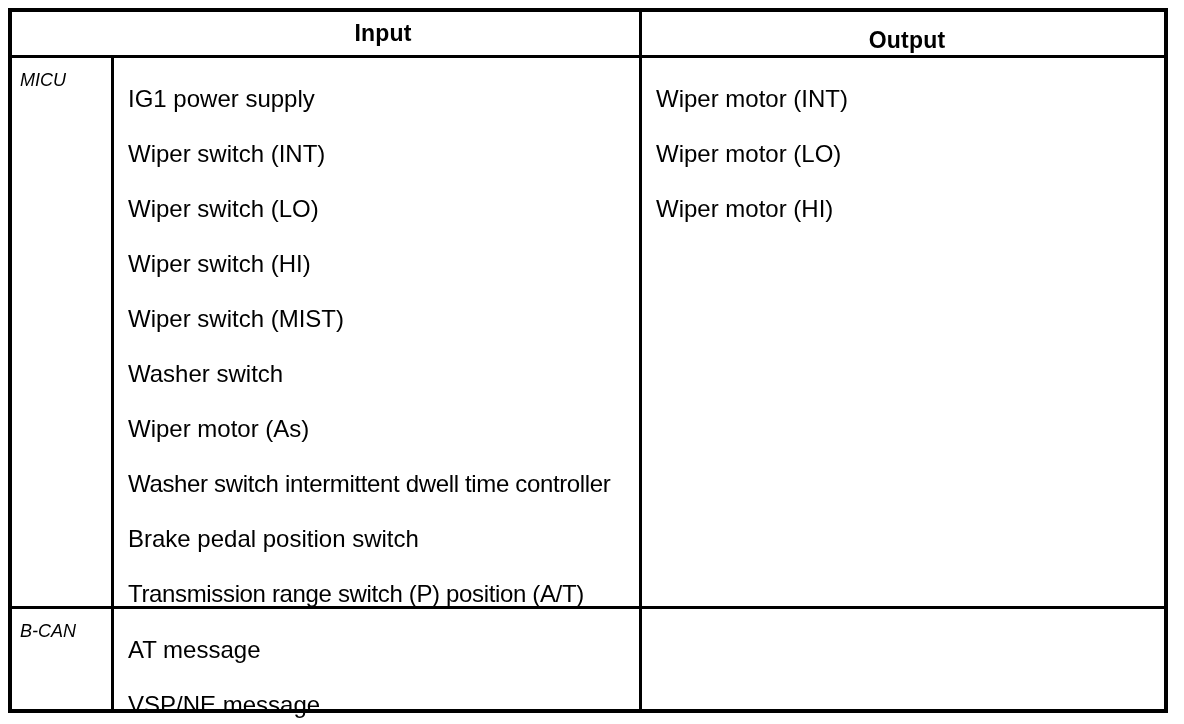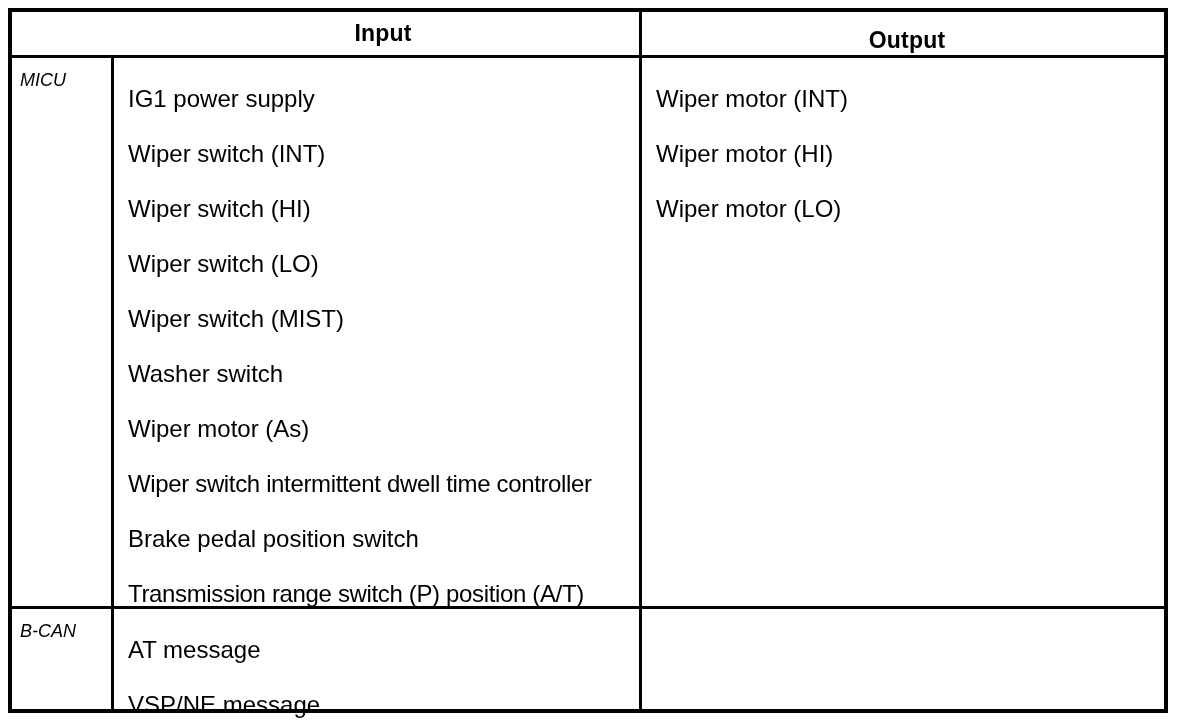--- a/index.html
+++ b/index.html
@@ -183,35 +183,35 @@
     </div>
 
     <div class="section section-micu">
       <div class="cell-label">
         <span class="label-text">MICU</span>
       </div>
       <div class="cell-input">
         <ul class="item-list">
           <li class="item">IG1 power supply</li>
           <li class="item">Wiper switch (INT)</li>
+          <li class="item">Wiper switch (LO)</li>
           <li class="item">Wiper switch (HI)</li>
-          <li class="item">Wiper switch (LO)</li>
           <li class="item">Wiper switch (MIST)</li>
           <li class="item">Washer switch</li>
           <li class="item">Wiper motor (As)</li>
-          <li class="item condensed">Wiper switch intermittent dwell time controller</li>
+          <li class="item condensed">Washer switch intermittent dwell time controller</li>
           <li class="item">Brake pedal position switch</li>
           <li class="item condensed">Transmission range switch (P) position (A/T)</li>
         </ul>
       </div>
       <div class="cell-output">
         <ul class="item-list">
           <li class="item">Wiper motor (INT)</li>
+          <li class="item">Wiper motor (LO)</li>
           <li class="item">Wiper motor (HI)</li>
-          <li class="item">Wiper motor (LO)</li>
         </ul>
       </div>
     </div>
 
     <div class="section section-bcan">
       <div class="cell-label">
         <span class="label-text">B-CAN</span>
       </div>
       <div class="cell-input">
         <ul class="item-list">

